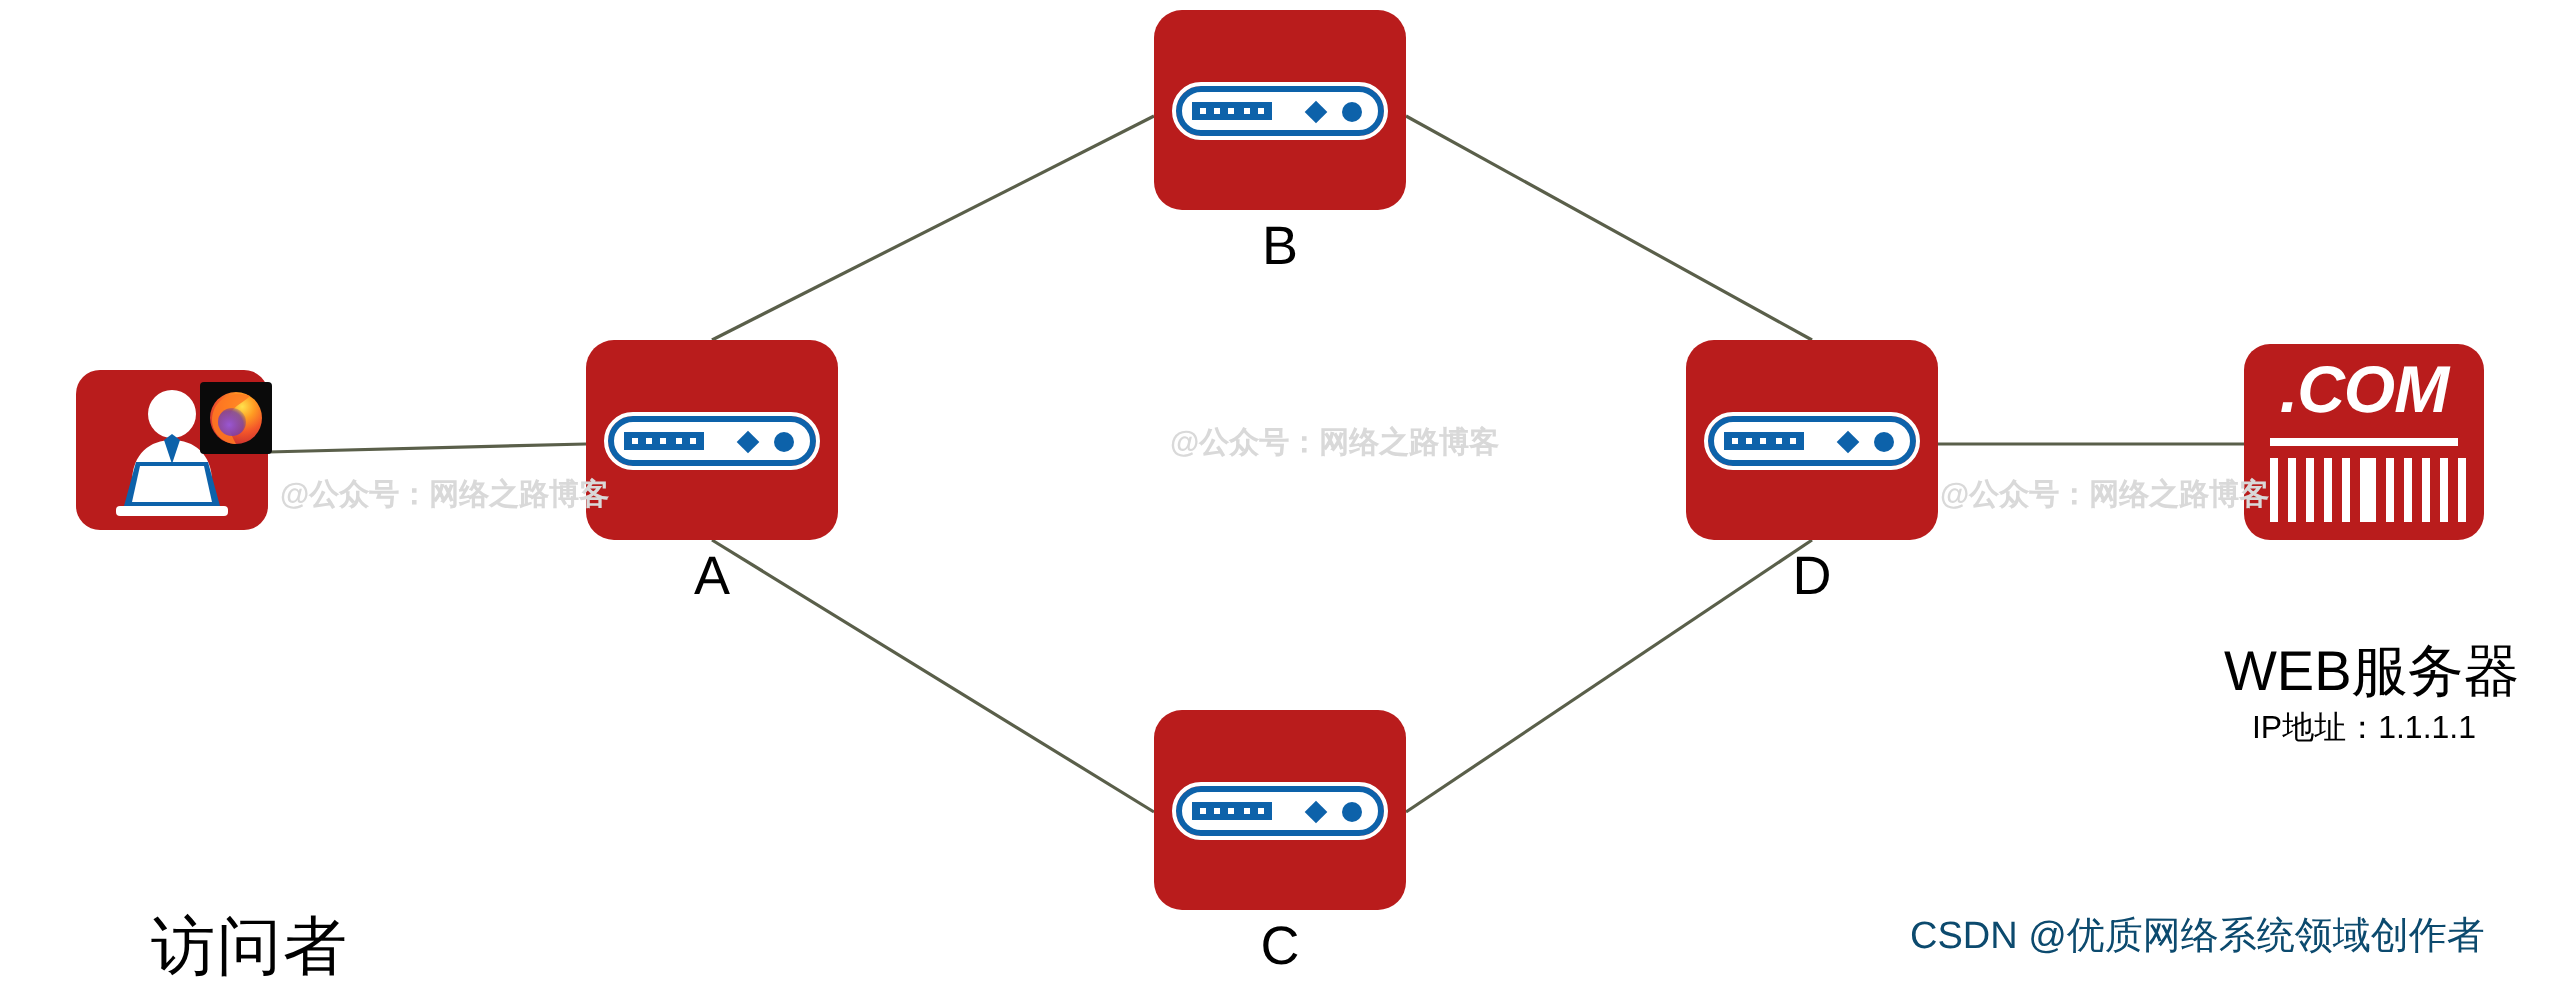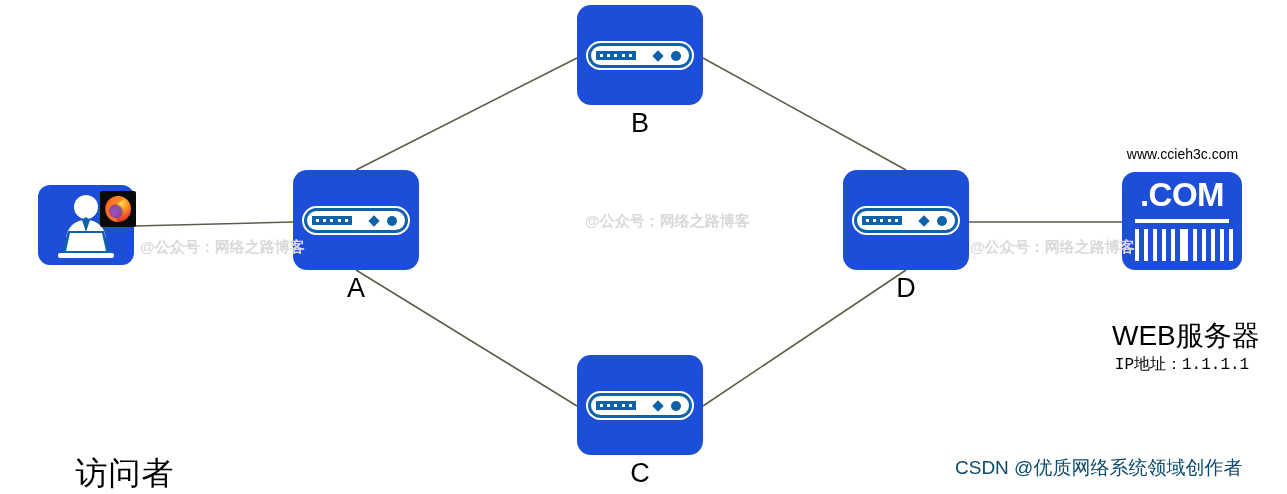--- a/index.html
+++ b/index.html
@@ -24,22 +24,23 @@
     width: 1287px;
     height: 494px;
   }
 
   
   .node {
     position: absolute;
   }
   .router-box, .visitor-box, .web-box {
     position: absolute;
-    background: #1d4ed8;
+    background: #b91c1c;
     border-radius: 14px;
+    font-style: italic;
   }
   .router-box { width: 126px; height: 100px; }
   .visitor-box { width: 96px; height: 80px; border-radius: 12px; }
   .web-box { width: 120px; height: 98px; border-radius: 13px; }
 
   
   .router-face {
     position: absolute;
     left: 11px;
     top: 38px;
@@ -177,21 +178,20 @@
   }
   .web-ip {
     position: absolute;
     left: 1102px;
     top: 354px;
     width: 160px;
     text-align: center;
     font-size: 16px;
     color: #000000;
     white-space: nowrap;
-    font-family: Liberation Mono, monospace;
   }
 
   
   .wm {
     position: absolute;
     color: #d9d9d9;
     font-size: 15px;
     white-space: nowrap;
     user-select: none;
     font-weight: bold;
@@ -317,21 +317,20 @@
             <i></i>
             <i></i>
         </div>
         <div class="router-diamond"></div>
         <div class="router-dot"></div>
       </div>
     </div>
     <div class="node-label" style="left:0; top:104px; width:126px;">D</div>
   </div>
 
-  <div class="web-url">www.ccieh3c.com</div>
   <div class="node" style="left:1122px; top:172px;">
     <div class="web-box">
       <div class="web-com">.COM</div>
       <div class="web-rule"></div>
       <div class="web-bars">
         <span class="web-bargroup">
             <b></b>
             <b></b>
             <b></b>
             <b></b>

